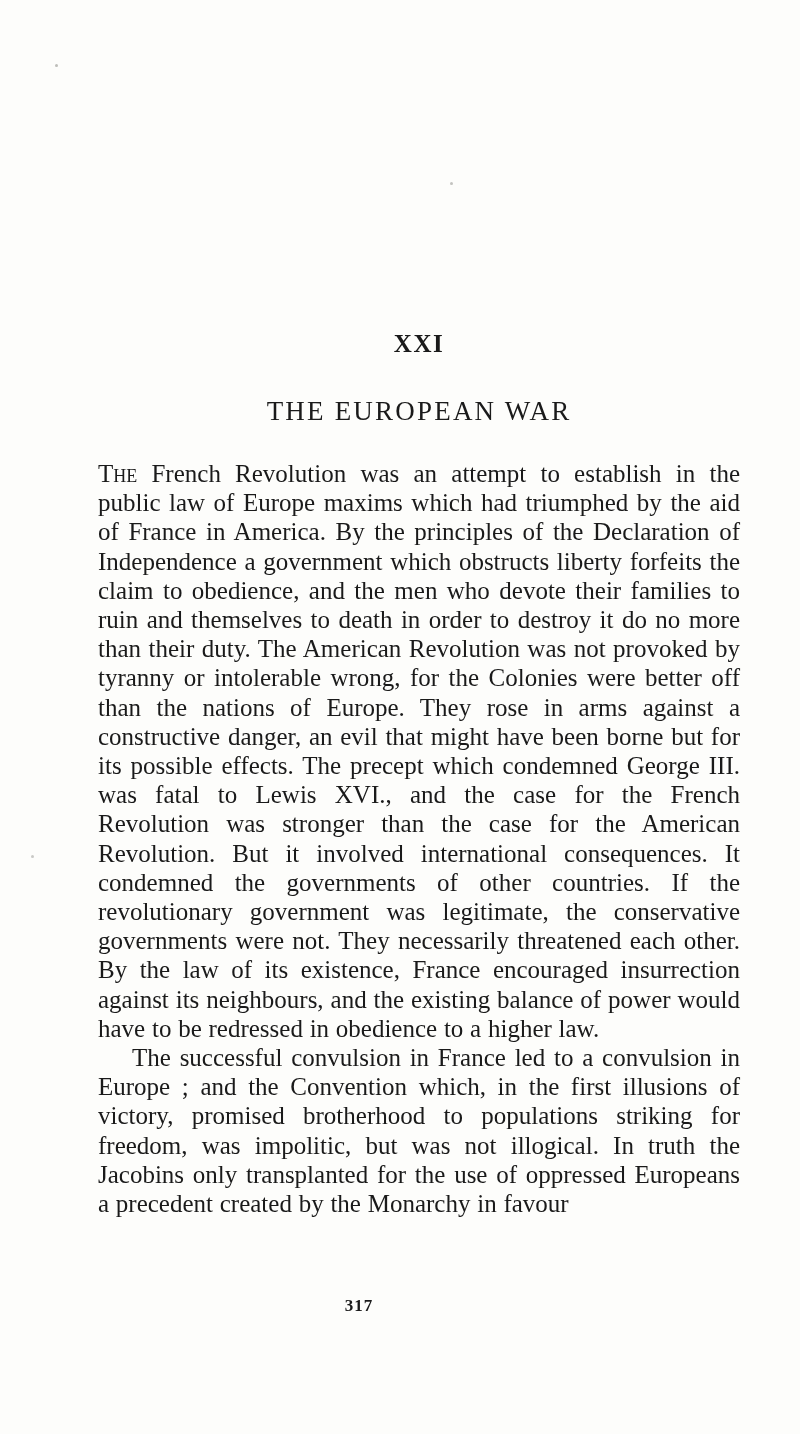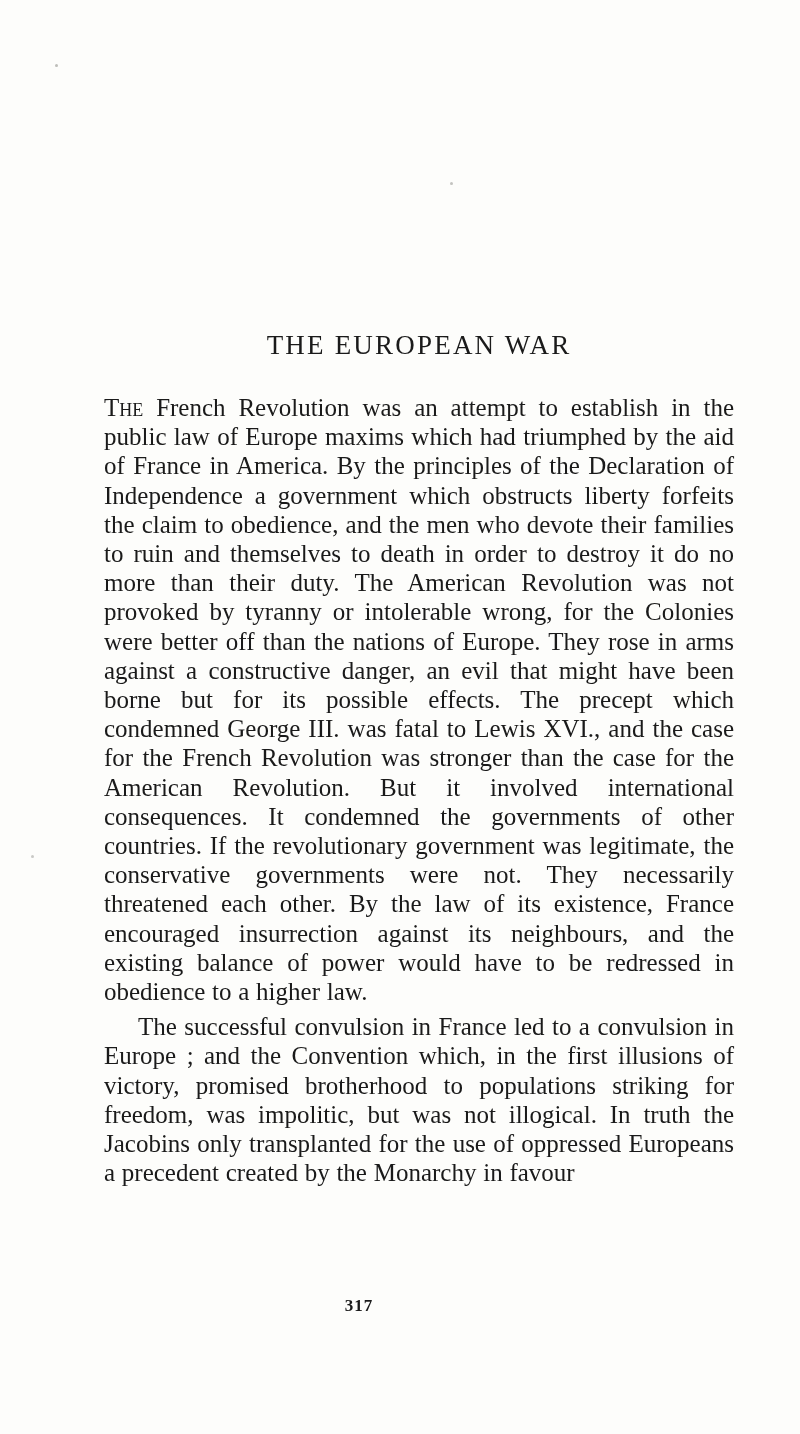--- a/index.html
+++ b/index.html
@@ -52,21 +52,21 @@
   .chapter-title {
     text-align: center;
     font-size: 27px;
     font-weight: normal;
     letter-spacing: 2.2px;
     margin: 0 0 32px 0;
     font-family: "Liberation Serif", serif;
   }
 
   p.body-text {
-    margin: 6px;
+    margin: 0;
     font-size: 25px;
     line-height: 29.2px;
     text-align: justify;
     text-justify: inter-word;
     font-family: "Liberation Serif", serif;
     word-spacing: 0.5px;
   }
   p.body-text + p.body-text {
     text-indent: 34px;
   }
@@ -91,20 +91,21 @@
 <body>
 
 <div class="page">
 
   <span class="speck speck-a"></span>
   <span class="speck speck-b"></span>
   <span class="speck speck-c"></span>
 
   <div class="content">
 
+    <h1 class="chapter-number">XXI</h1>
 
     <h2 class="chapter-title">THE EUROPEAN WAR</h2>
 
     <p class="body-text"><span class="smallcaps">The</span><span> French Revolution was an attempt to establish in the public law of Europe maxims which had triumphed by the aid of France in America.  By the principles of the Declaration of Independence a government which obstructs liberty forfeits the claim to obedience, and the men who devote their families to ruin and themselves to death in order to destroy it do no more than their duty. The American Revolution was not provoked by tyranny or intolerable wrong, for the Colonies were better off than the nations of Europe.  They rose in arms against a constructive danger, an evil that might have been borne but for its possible effects.  The precept which condemned George III. was fatal to Lewis XVI., and the case for the French Revolution was stronger than the case for the American Revolution.  But it involved international consequences.  It condemned the governments of other countries.  If the revolutionary government was legitimate, the conservative governments were not.  They necessarily threatened each other.  By the law of its existence, France encouraged insurrection against its neighbours, and the existing balance of power would have to be redressed in obedience to a higher law.</span></p>
 
     <p class="body-text"><span>The successful convulsion in France led to a convulsion in Europe ; and the Convention which, in the first illusions of victory, promised brotherhood to populations striking for freedom, was impolitic, but was not illogical.  In truth the Jacobins only transplanted for the use of oppressed Europeans a precedent created by the Monarchy in favour</span></p>
 
   </div>
 
   <div class="folio">317</div>

